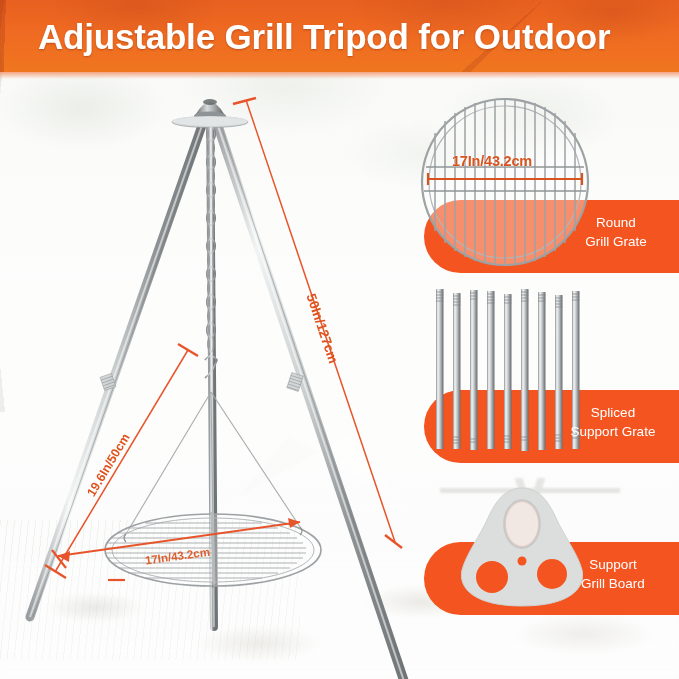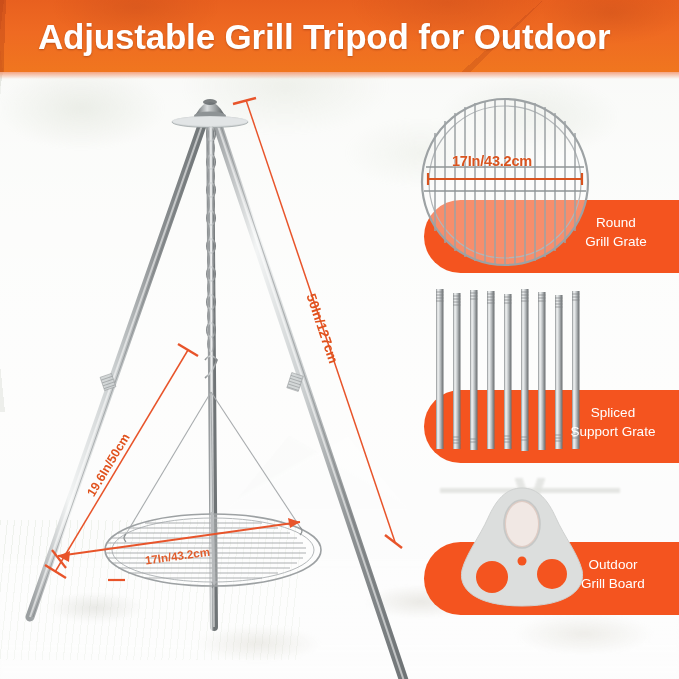--- a/index.html
+++ b/index.html
@@ -453,17 +453,17 @@
     <ellipse cx="70" cy="40" rx="18" ry="24" fill="none" stroke="#c6c8c7" stroke-width="1.6"></ellipse>
     <ellipse cx="70" cy="40" rx="16" ry="22" fill="#ffffff" opacity=".55"></ellipse>
 
     <circle cx="70" cy="77" r="4.5" fill="#f4541f"></circle>
 
     <circle cx="40" cy="93" r="16" fill="#f4541f"></circle>
     <circle cx="100" cy="90" r="15" fill="#f4541f"></circle>
   </svg>
 
   <div class="pill-label" id="label3">
-    <div>Outdoor</div>
+    <div>Support</div>
     <div>Grill Board</div>
   </div>
 
 </div>
 
 </body></html>

